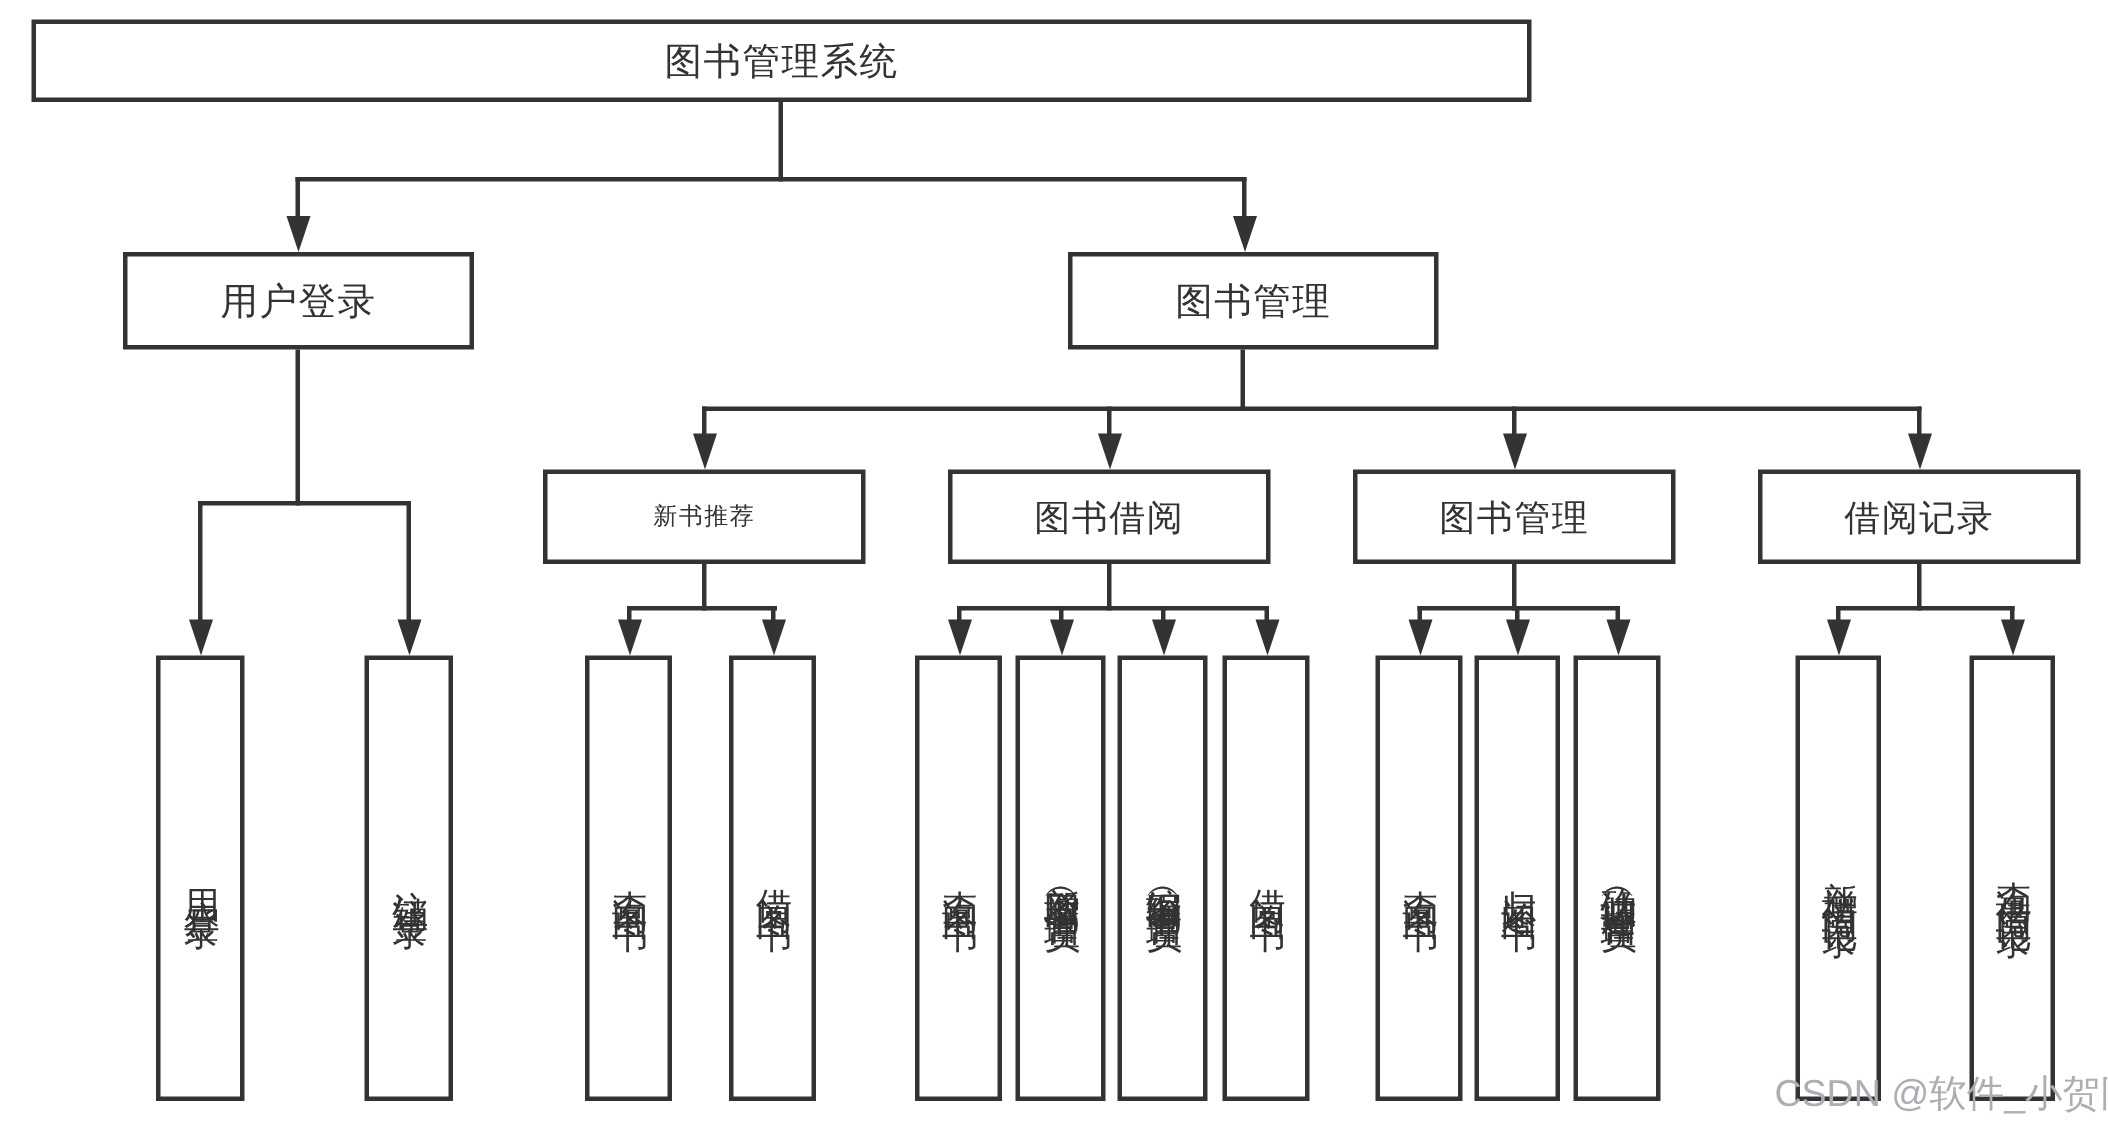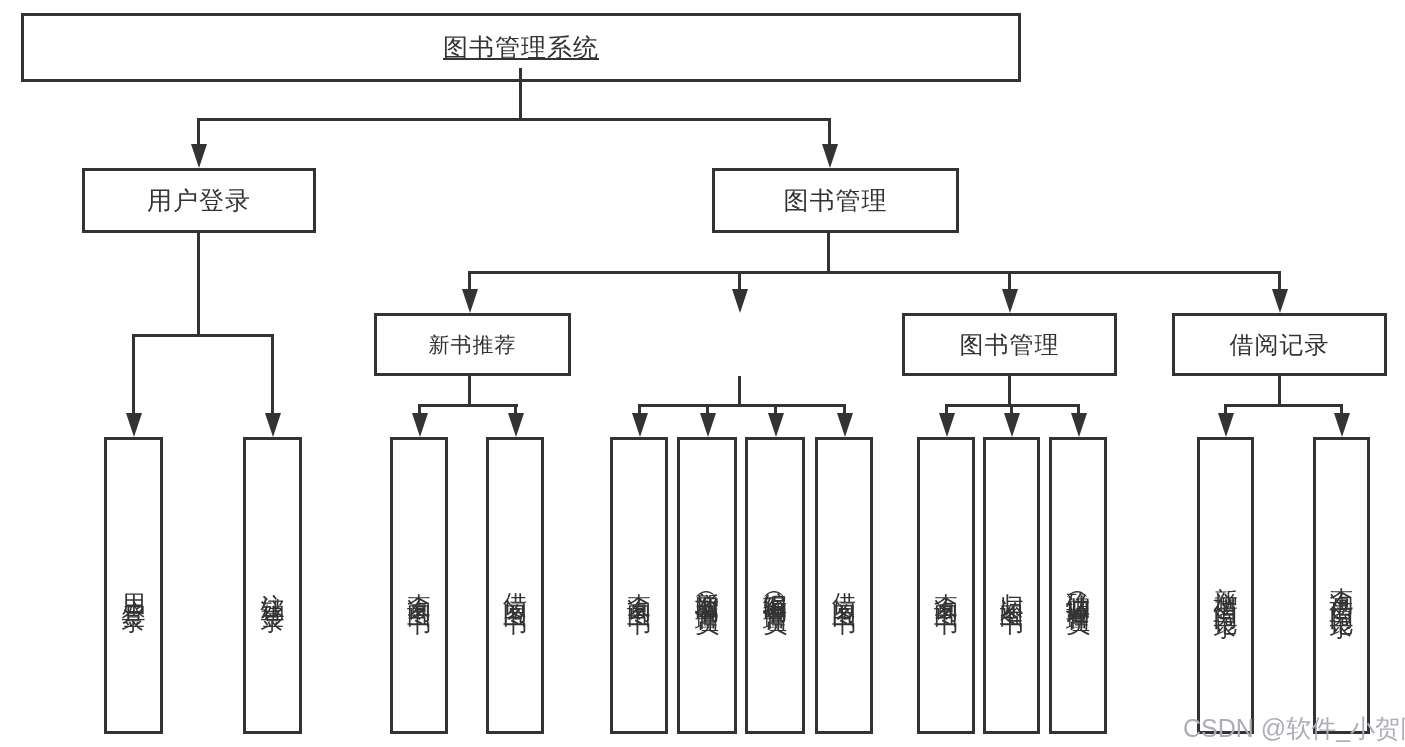--- a/index.html
+++ b/index.html
@@ -51,36 +51,39 @@
     color:#ABAEB5;
     white-space:nowrap;
     z-index:5;
   }
 </style>
 </head>
 <body>
 
 <div id="stage">
 
-  <div class="hbox" style="left:21px;top:13px;width:1000px;height:69px;text-decoration:underline;">
+  <div class="hbox" style="left:21px;top:13px;width:1000px;height:55px;">
     <span>图书管理系统</span>
   </div>
 
   <div class="hbox" style="left:82px;top:168px;width:234px;height:65px;">
     <span>用户登录</span>
   </div>
 
   <div class="hbox" style="left:712px;top:168px;width:247px;height:65px;">
     <span>图书管理</span>
   </div>
 
-  <div class="hbox" style="left:374px;top:313px;width:197px;height:63px;font-size:21px;">
+  <div class="hbox" style="left:362px;top:313px;width:215px;height:63px;font-size:16px;">
     <span>新书推荐</span>
   </div>
 
+  <div class="hbox" style="left:632px;top:313px;width:215px;height:63px;font-size:24px;">
+    <span>图书借阅</span>
+  </div>
 
   <div class="hbox" style="left:902px;top:313px;width:215px;height:63px;font-size:24px;">
     <span>图书管理</span>
   </div>
 
   <div class="hbox" style="left:1172px;top:313px;width:215px;height:63px;font-size:24px;">
     <span>借阅记录</span>
   </div>
 
   <div class="vbox" style="left:104px;width:59px;">

